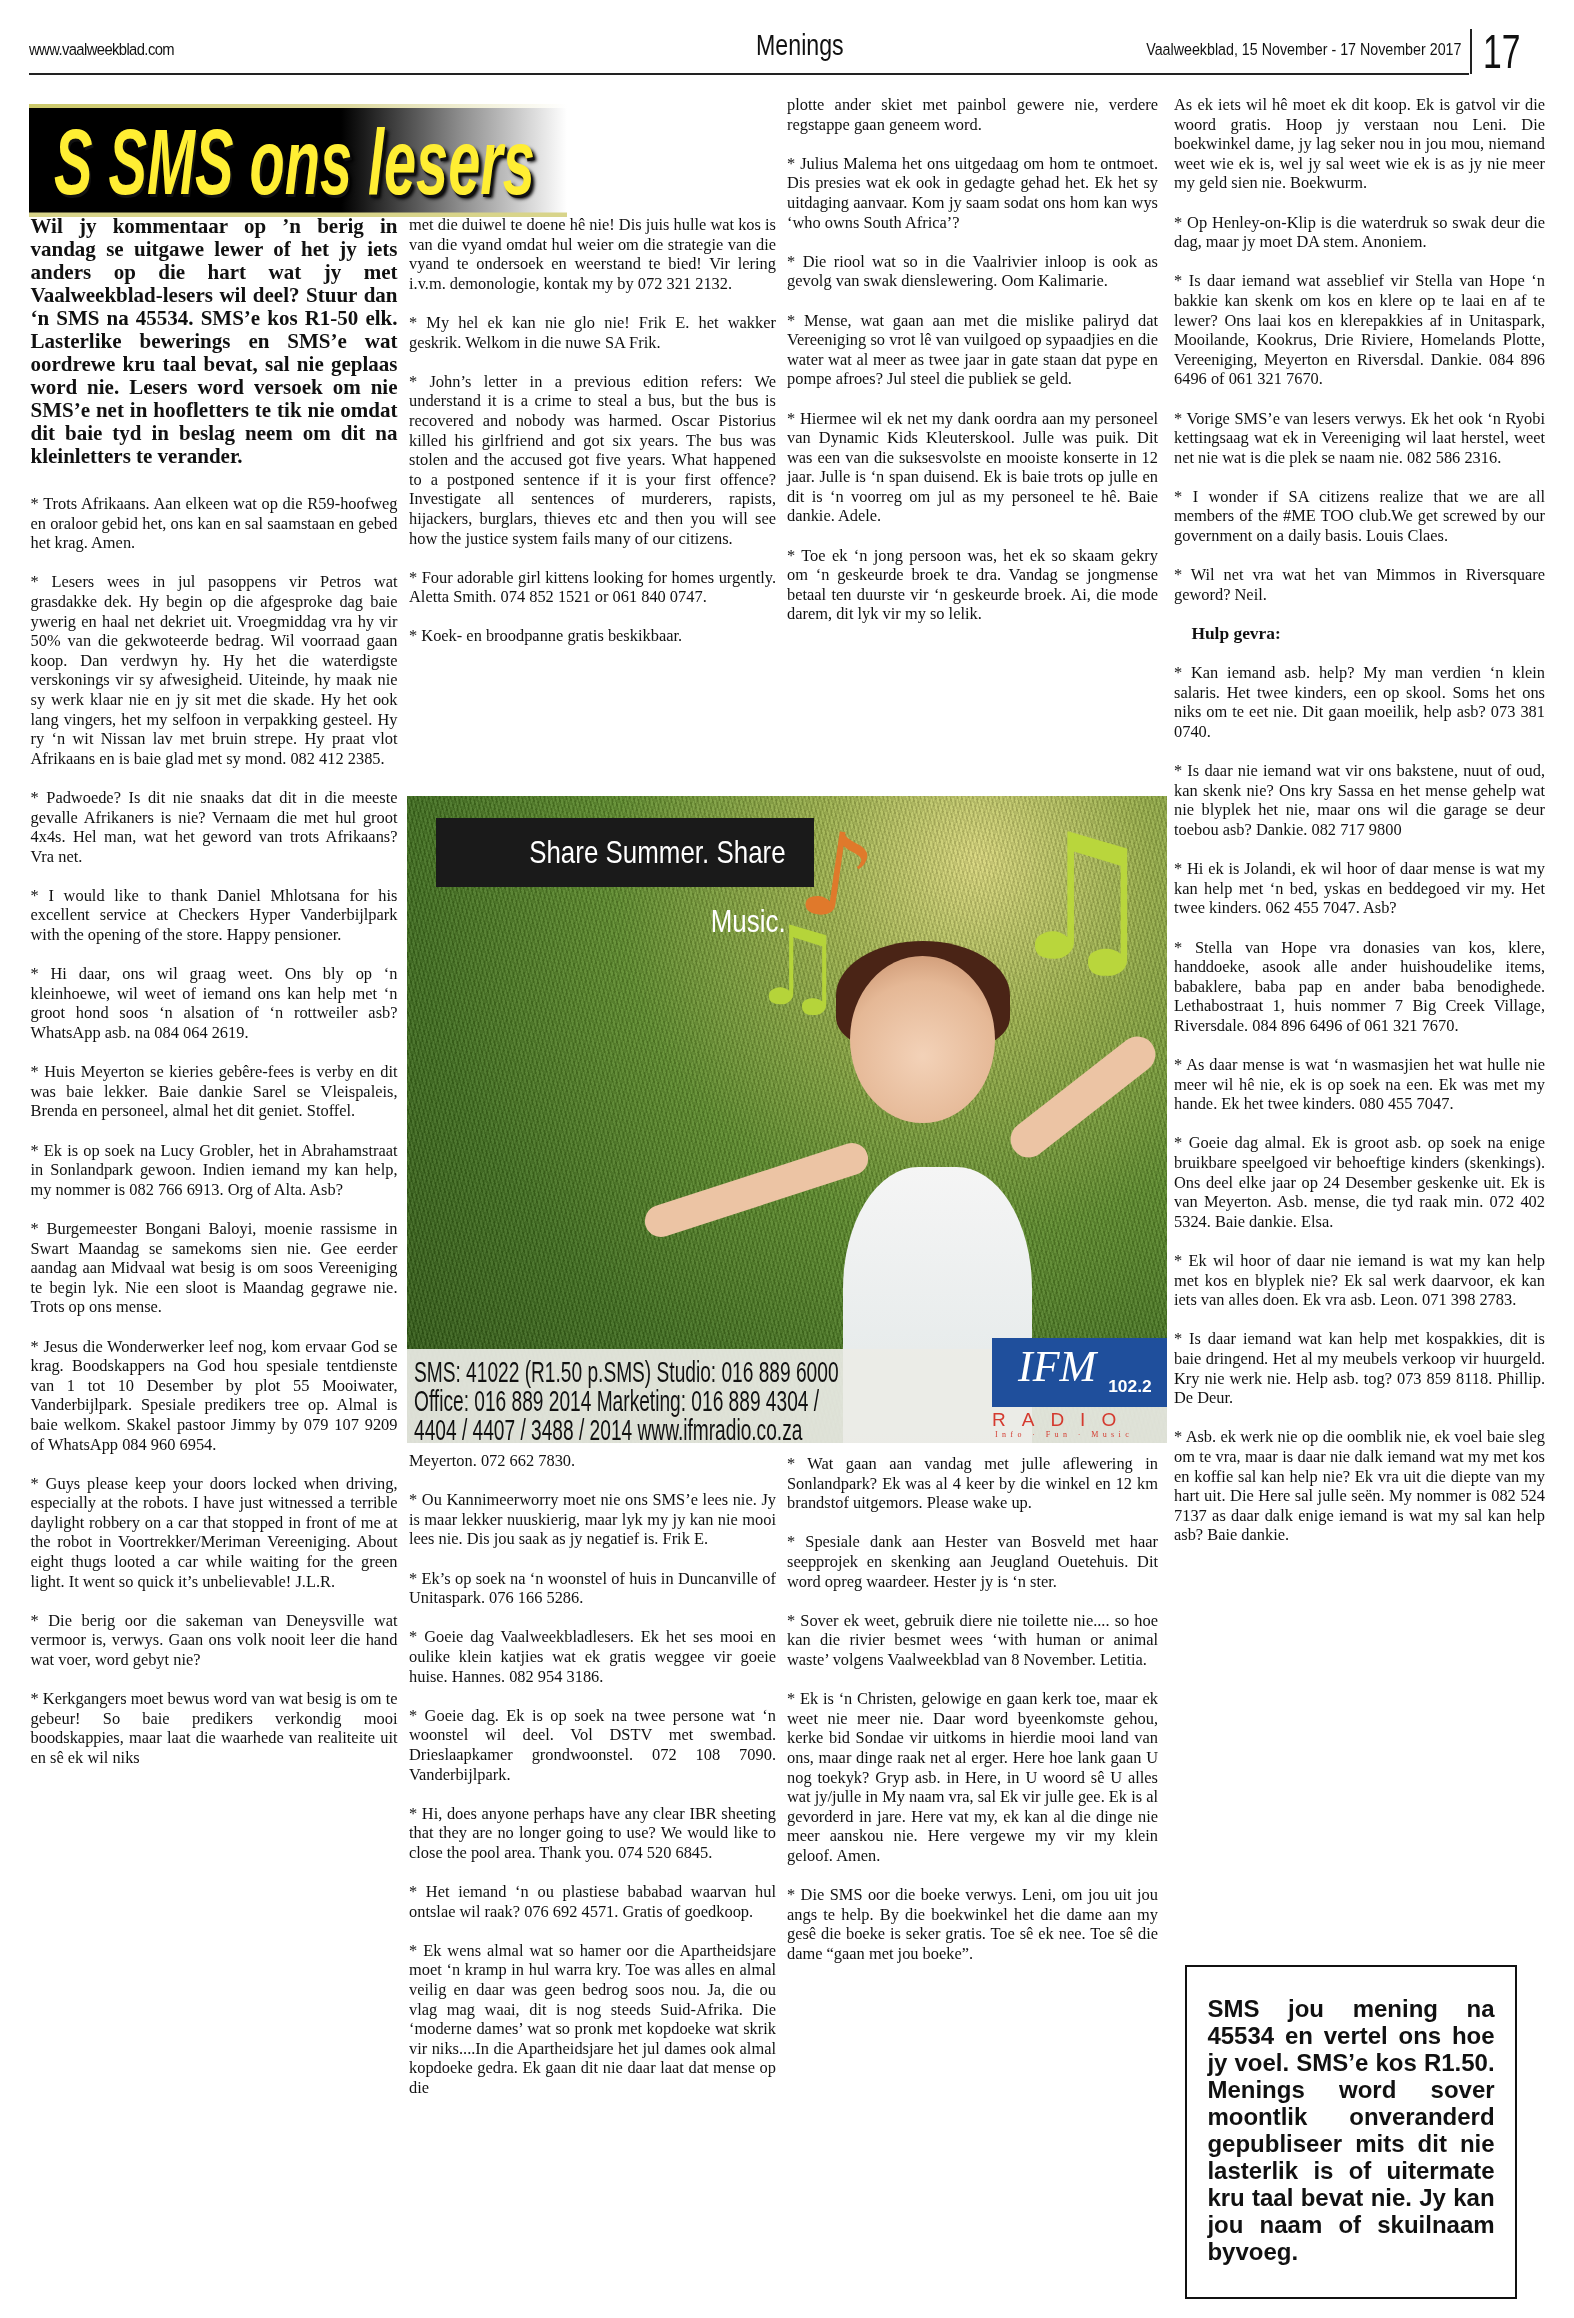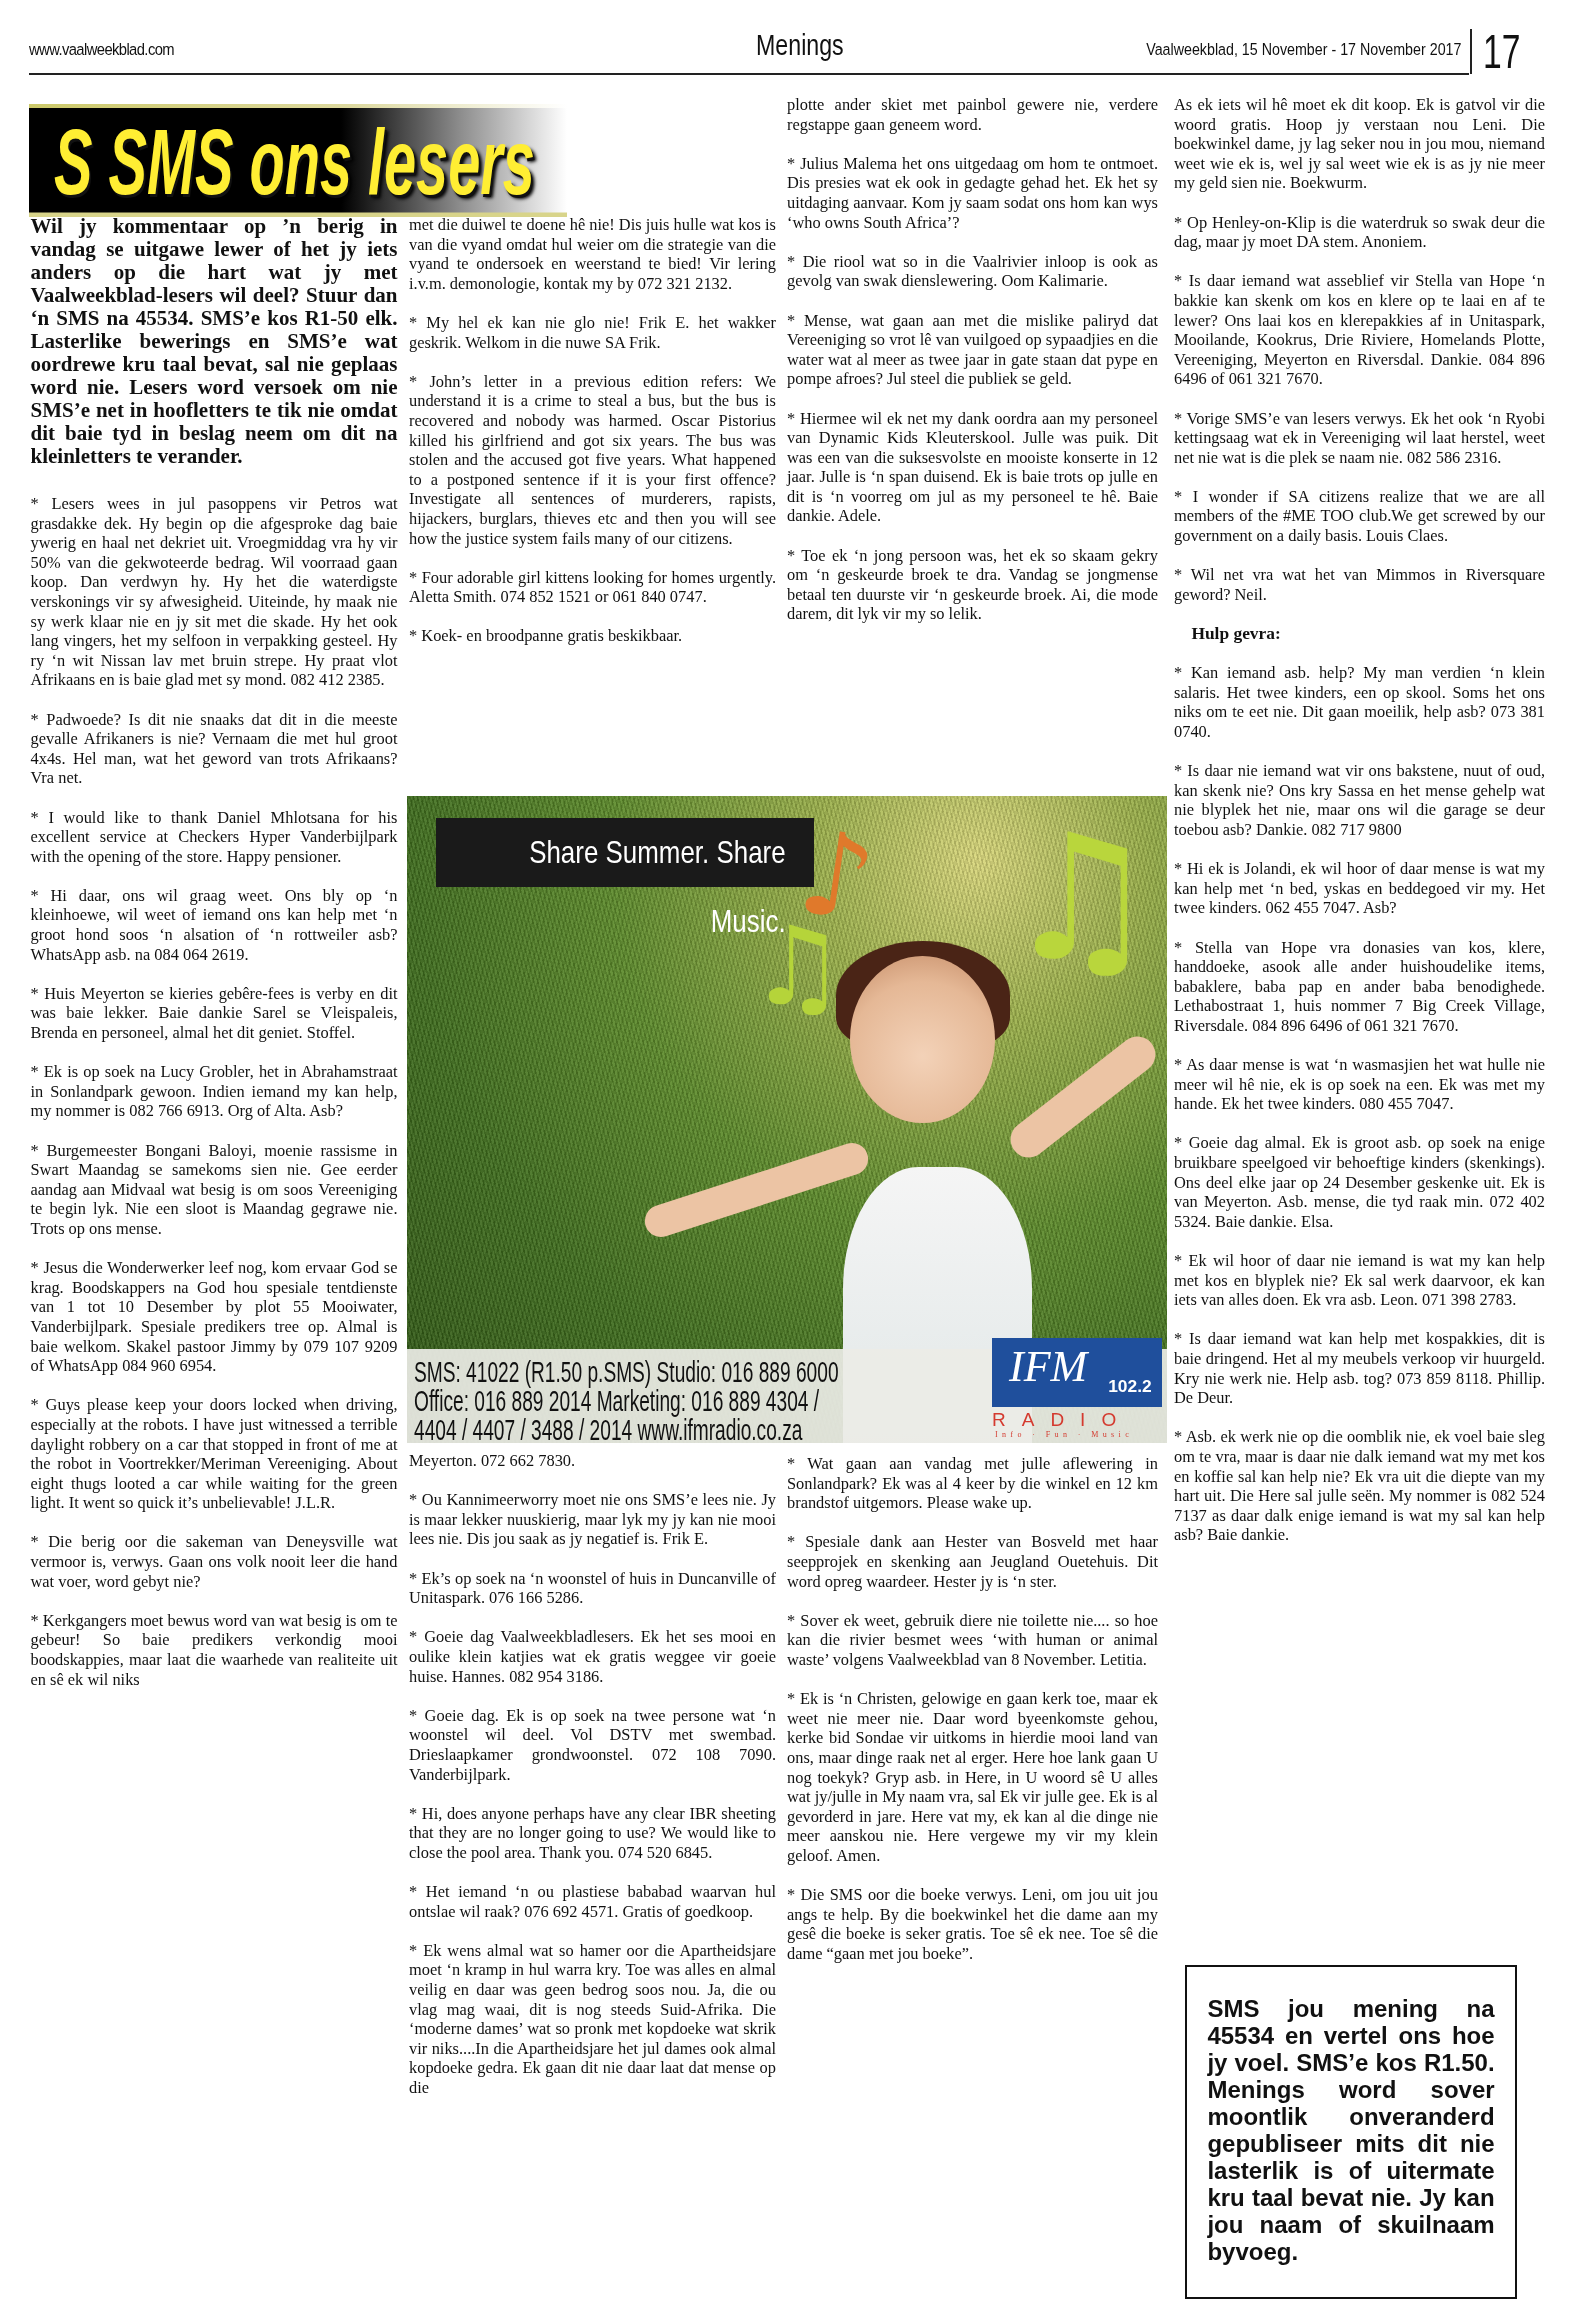--- a/index.html
+++ b/index.html
@@ -66,21 +66,21 @@
                 background: linear-gradient(180deg, #f5f5f5, #dfe6e6); }
   .child-arm-l { position: absolute; left: -174px; top: 240px; width: 233px; height: 32px; border-radius: 16px;
                  background: #ecc4a4; transform: rotate(-18deg); }
   .child-arm-r { position: absolute; left: 182px; top: 145px; width: 174px; height: 36px; border-radius: 18px;
                  background: #ecc4a4; transform: rotate(-38deg); }
   .ad-footer { position: absolute; left: 0; top: 553px; width: 100%; height: 95px; background: rgba(235,235,230,0.92); }
   .ad-contact { position: absolute; left: 7.3px; top: 8.7px; font-family: "Liberation Sans", sans-serif; font-size: 29px;
                 line-height: 29px; color: #111; transform: scaleX(0.66); transform-origin: left; white-space: nowrap; }
   .ad-logo { position: absolute; left: 585px; top: -11px; width: 167px; height: 102px; }
   .logo-box { position: absolute; left: 0; top: 0; width: 153px; height: 69px; background: #1f4f9c;
-              color: #fff; font-family: "Liberation Serif", serif; font-style: italic; font-size: 44px; line-height: 58px; padding-left: 17px; }
+              color: #fff; font-family: "Liberation Serif", serif; font-style: italic; font-size: 44px; line-height: 58px; padding-left: 26px; }
   .logo-freq { position: absolute; right: 7.3px; top: 38px; font-family: "Liberation Sans", sans-serif; font-weight: bold;
                font-size: 17.4px; color: #fff; }
   .logo-radio { position: absolute; left: 0; top: 71px; font-family: "Liberation Sans", sans-serif; font-size: 19px;
                 letter-spacing: 16px; color: #d43a2f; }
   .logo-sub { position: absolute; left: 2.9px; top: 92px; font-family: Liberation Serif, serif; font-size: 8px;
               letter-spacing: 4.4px; color: #d43a2f; white-space: nowrap; }
 
   
   .sms-box { position: absolute; left: 1185px; top: 1965px; width: 332px; height: 334px; border: 2.9px solid #111;
              box-sizing: border-box; padding: 28px 20.4px 0 20.4px; }
@@ -97,20 +97,21 @@
 </div>
 <div class="page-sep"></div>
 <div class="page-number">17</div>
 
 <div class="banner">
   <div class="banner-title">S   SMS ons lesers</div>
 </div>
 
 <div class="col c1">
   <p class="intro">Wil jy kommentaar op ’n berig in vandag se uitgawe lewer of het jy iets anders op die hart wat jy met Vaalweekblad-lesers wil deel? Stuur dan ‘n SMS na 45534. SMS’e kos R1-50 elk. Lasterlike bewerings en SMS’e wat oordrewe kru taal bevat, sal nie geplaas word nie. Lesers word versoek om nie SMS’e net in hoofletters te tik nie omdat dit baie tyd in beslag neem om dit na kleinletters te verander.</p>
+  <p>* Trots Afrikaans. Aan elkeen wat op die R59-hoofweg en oraloor gebid het, ons kan en sal saamstaan en gebed het krag. Amen.</p>
   <p>* Lesers wees in jul pasoppens vir Petros wat grasdakke dek. Hy begin op die afgesproke dag baie ywerig en haal net dekriet uit. Vroegmiddag vra hy vir 50% van die gekwoteerde bedrag. Wil voorraad gaan koop. Dan verdwyn hy. Hy het die waterdigste verskonings vir sy afwesigheid. Uiteinde, hy maak nie sy werk klaar nie en jy sit met die skade. Hy het ook lang vingers, het my selfoon in verpakking gesteel. Hy ry ‘n wit Nissan lav met bruin strepe. Hy praat vlot Afrikaans en is baie glad met sy mond. 082 412 2385.</p>
   <p>* Padwoede? Is dit nie snaaks dat dit in die meeste gevalle Afrikaners is nie? Vernaam die met hul groot 4x4s. Hel man, wat het geword van trots Afrikaans? Vra net.</p>
   <p>* I would like to thank Daniel Mhlotsana for his excellent service at Checkers Hyper Vanderbijlpark with the opening of the store. Happy pensioner.</p>
   <p>* Hi daar, ons wil graag weet. Ons bly op ‘n kleinhoewe, wil weet of iemand ons kan help met ‘n groot hond soos ‘n alsation of ‘n rottweiler asb? WhatsApp asb. na 084 064 2619.</p>
   <p>* Huis Meyerton se kieries gebêre-fees is verby en dit was baie lekker. Baie dankie Sarel se Vleispaleis, Brenda en personeel, almal het dit geniet. Stoffel.</p>
   <p>* Ek is op soek na Lucy Grobler, het in Abrahamstraat in Sonlandpark gewoon. Indien iemand my kan help, my nommer is 082 766 6913. Org of Alta. Asb?</p>
   <p>* Burgemeester Bongani Baloyi, moenie rassisme in Swart Maandag se samekoms sien nie. Gee eerder aandag aan Midvaal wat besig is om soos Vereeniging te begin lyk. Nie een sloot is Maandag gegrawe nie. Trots op ons mense.</p>
   <p>* Jesus die Wonderwerker leef nog, kom ervaar God se krag. Boodskappers na God hou spesiale tentdienste van 1 tot 10 Desember by plot 55 Mooiwater, Vanderbijlpark. Spesiale predikers tree op. Almal is baie welkom. Skakel pastoor Jimmy by 079 107 9209 of WhatsApp 084 960 6954.</p>
   <p>* Guys please keep your doors locked when driving, especially at the robots. I have just witnessed a terrible daylight robbery on a car that stopped in front of me at the robot in Voortrekker/Meriman Vereeniging. About eight thugs looted a car while waiting for the green light. It went so quick it’s unbelievable! J.L.R.</p>
   <p>* Die berig oor die sakeman van Deneysville wat vermoor is, verwys. Gaan ons volk nooit leer die hand wat voer, word gebyt nie?</p>

